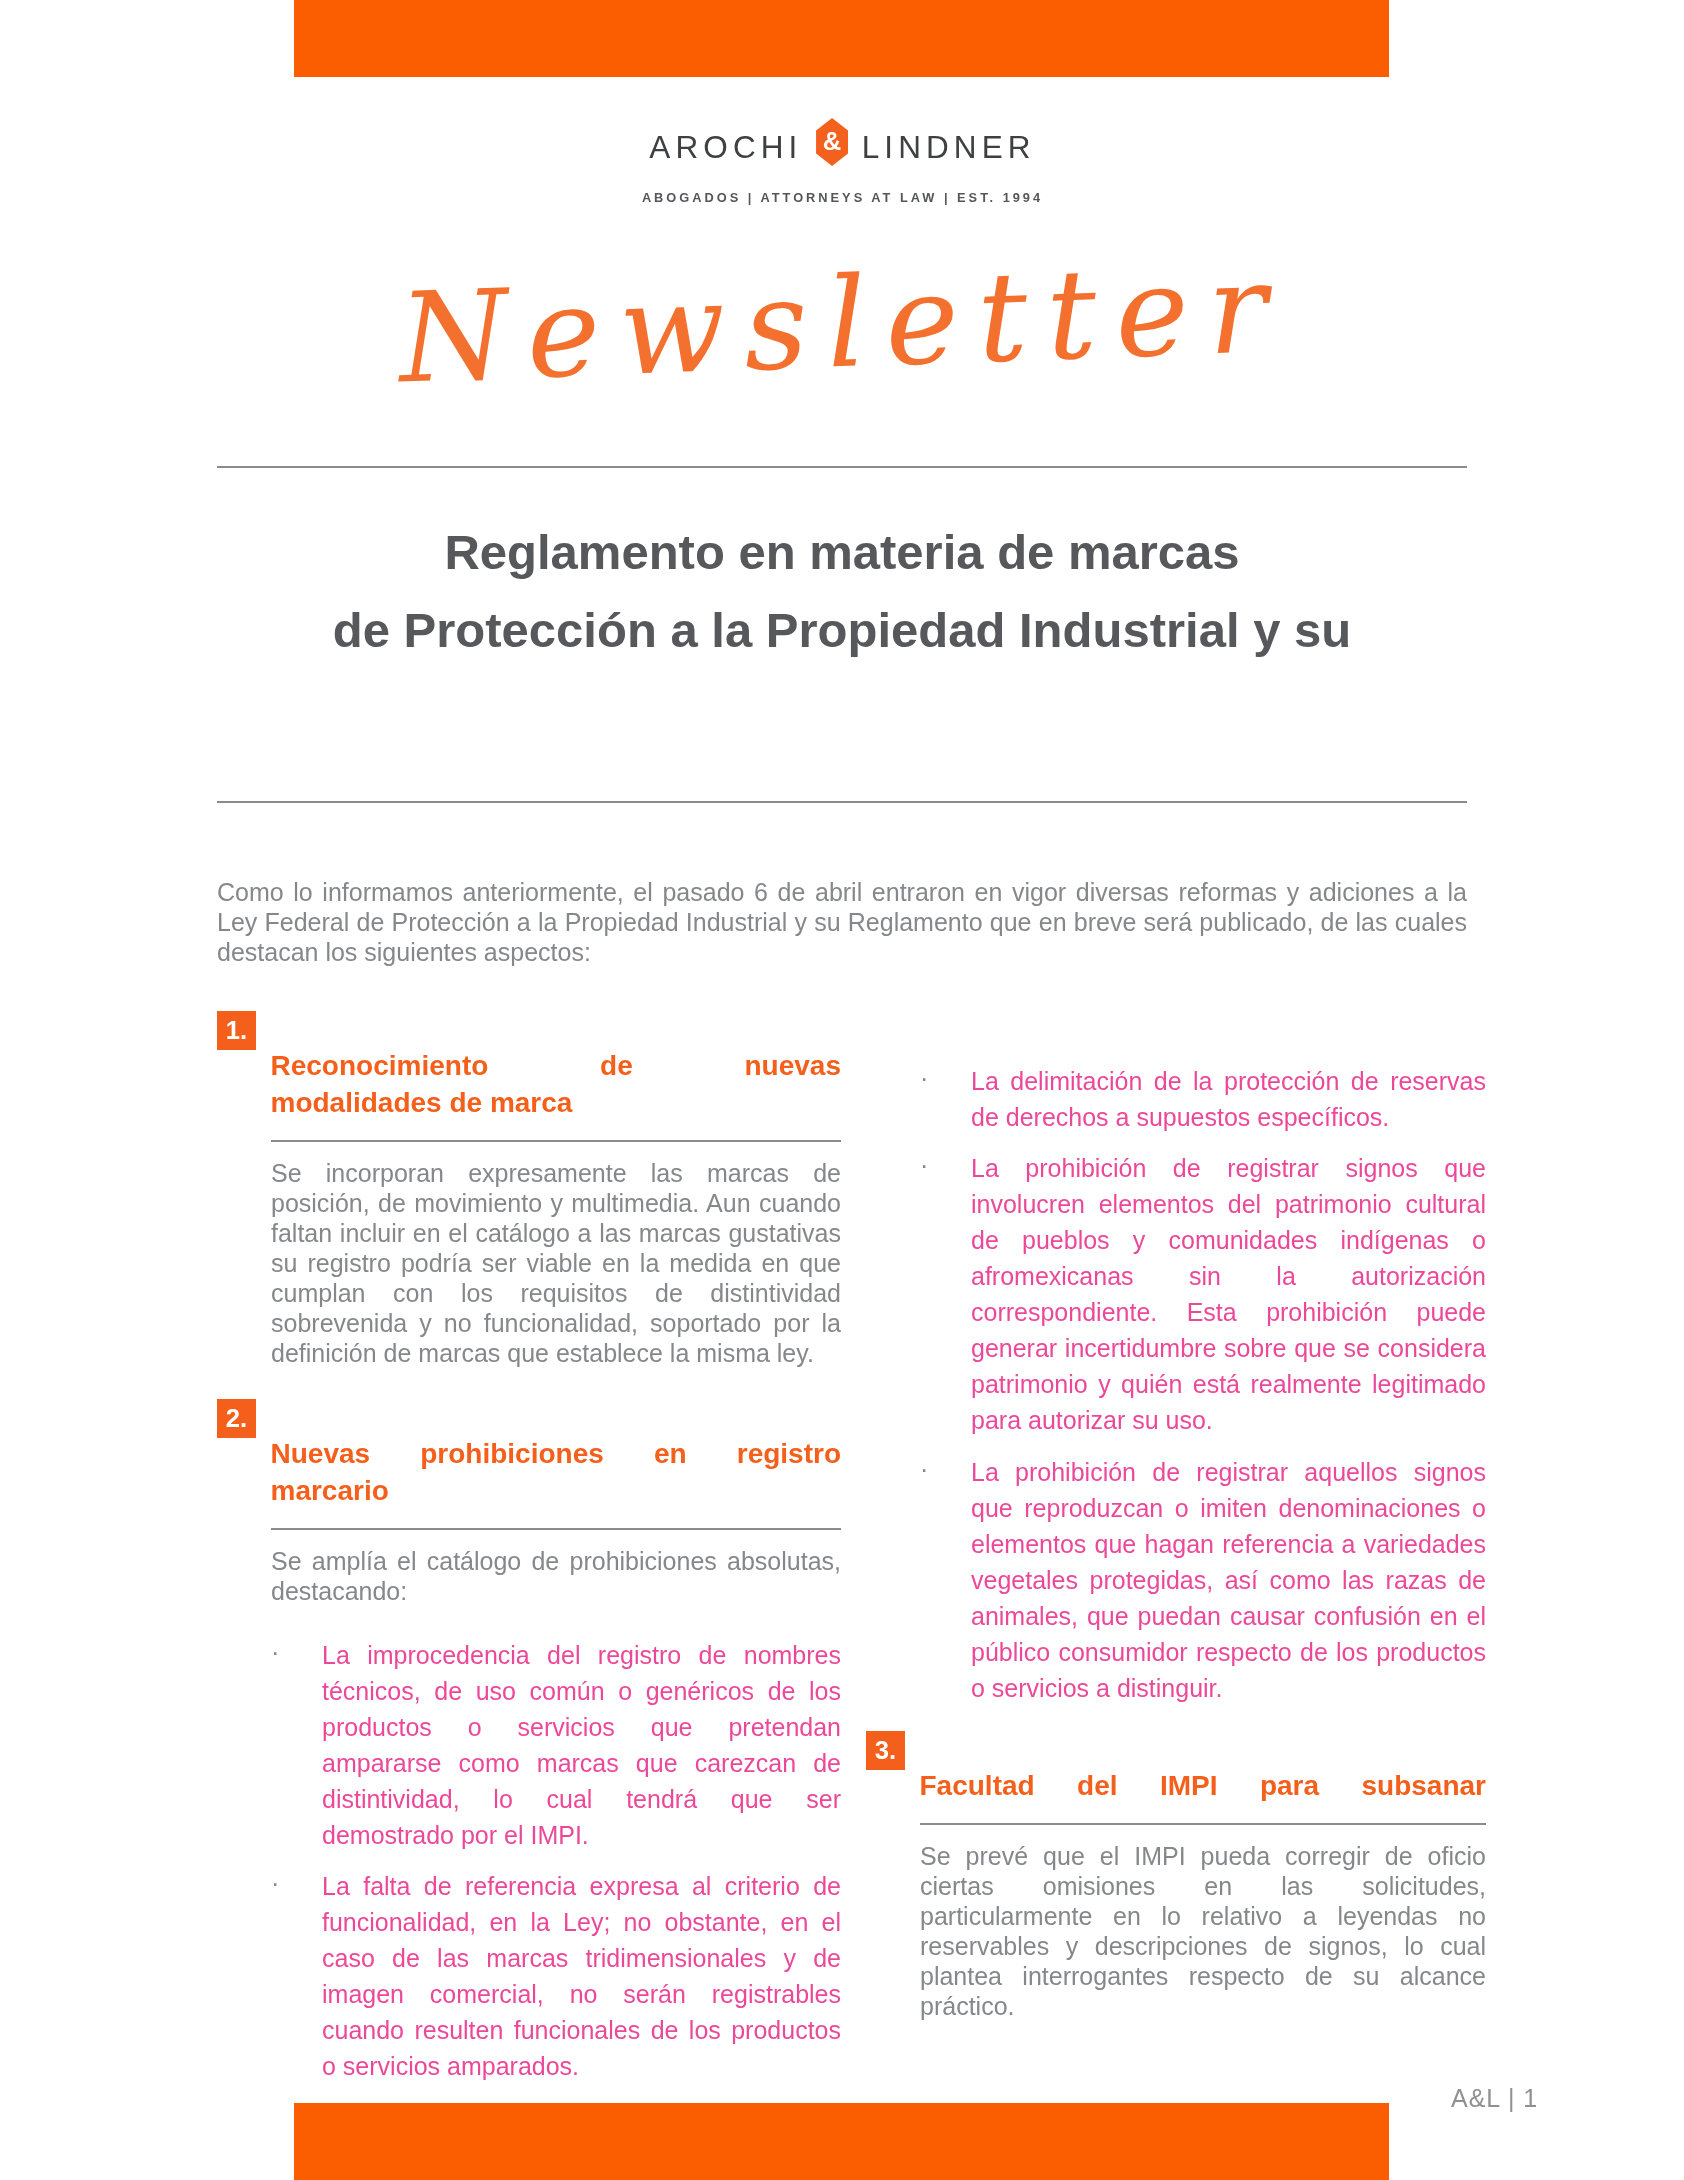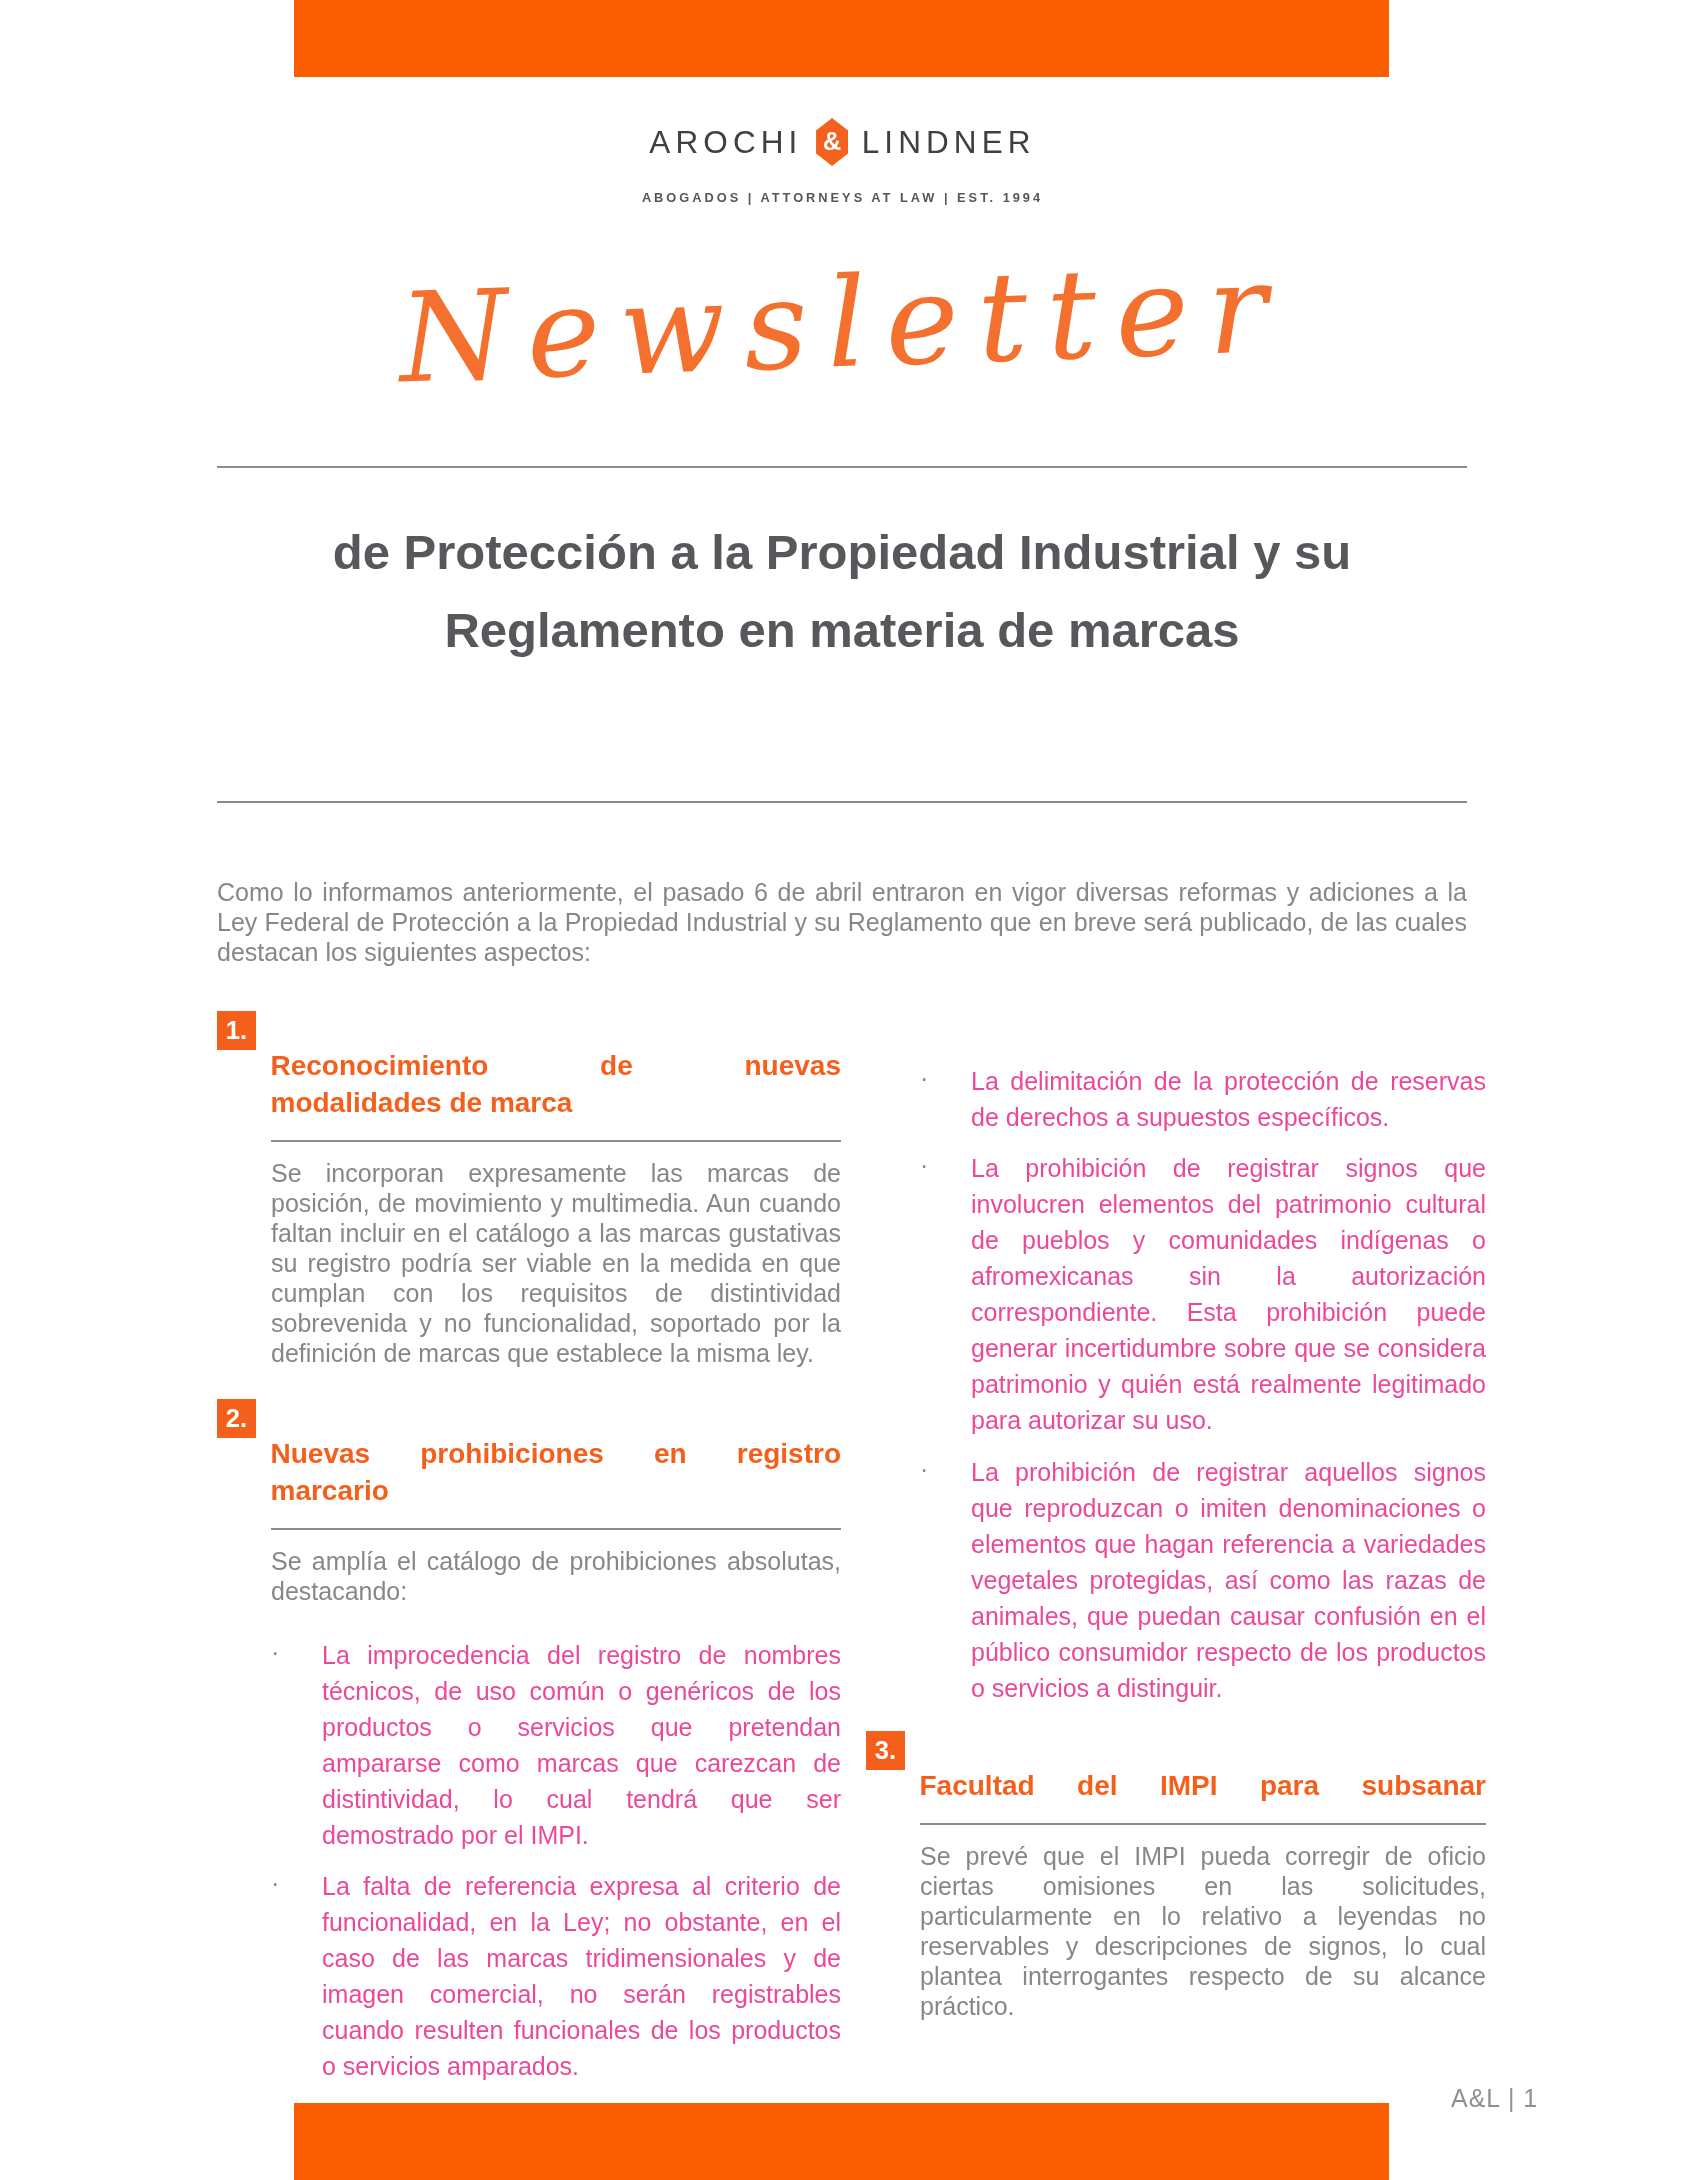--- a/index.html
+++ b/index.html
@@ -5,21 +5,21 @@
   html,body{margin:0;padding:0;background:#ffffff;}
   .page{
     position:relative;width:1685px;height:2181px;background:#ffffff;
     font-family:"Liberation Sans", sans-serif;overflow:hidden;
   }
   .bar{position:absolute;left:294px;width:1095px;height:77px;background:#FB5D01;}
   .bar.top{top:0;}
   .bar.bottom{top:2103px;}
 
   
-  .logo-row{position:absolute;top:118px;left:0;width:100%;display:flex;align-items:center;justify-content:center;gap:13.6px;}
+  .logo-row{position:absolute;top:118px;left:0;width:100%;display:flex;align-items:flex-end;justify-content:center;gap:13.6px;}
   .logo-word{font-size:31.5px;letter-spacing:5.1px;color:#3E4043;font-weight:500;}
   .hexagon{width:32px;height:48px;background:#F4611E;
     clip-path:polygon(50% 0,100% 26%,100% 74%,50% 100%,0 74%,0 26%);
     display:flex;align-items:center;justify-content:center;}
   .hexagon span{color:#ffffff;font-size:25.6px;font-weight:bold;line-height:1;}
   .tagline{position:absolute;top:190px;left:0;width:100%;text-align:center;
     font-size:12.8px;letter-spacing:3px;color:#55565A;font-weight:bold;}
 
   
   .script-wrap{position:absolute;top:249px;left:0;width:100%;text-align:center;}
@@ -81,22 +81,22 @@
   </div>
   <div class="tagline">ABOGADOS | ATTORNEYS AT LAW | EST. 1994</div>
 
   <div class="script-wrap">
     <span class="script-word">Newsletter</span>
   </div>
 
   <div class="rule r1"></div>
 
   <div class="doc-title">
+    <div class="tline">Reglamento en materia de marcas</div>
     <div class="tline">de Protección a la Propiedad Industrial y su</div>
-    <div class="tline">Reglamento en materia de marcas</div>
   </div>
 
   <div class="rule r2"></div>
 
   <p class="intro">Como lo informamos anteriormente, el pasado 6 de abril entraron en vigor diversas reformas y adiciones a la Ley Federal de Protección a la Propiedad Industrial y su Reglamento que en breve será publicado, de las cuales destacan los siguientes aspectos:</p>
 
   <div class="col left">
 
     <div class="section">
       <div class="sec-head">

